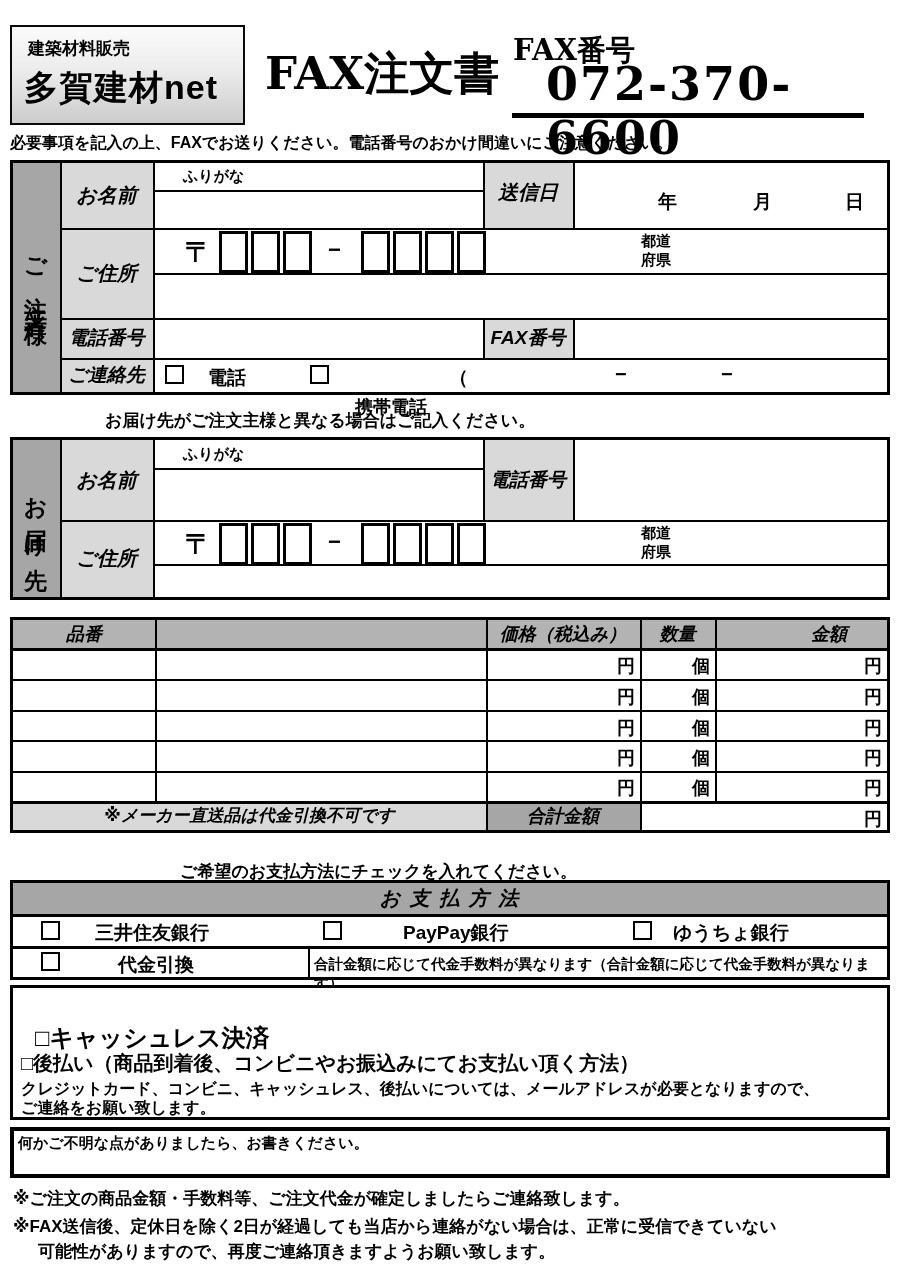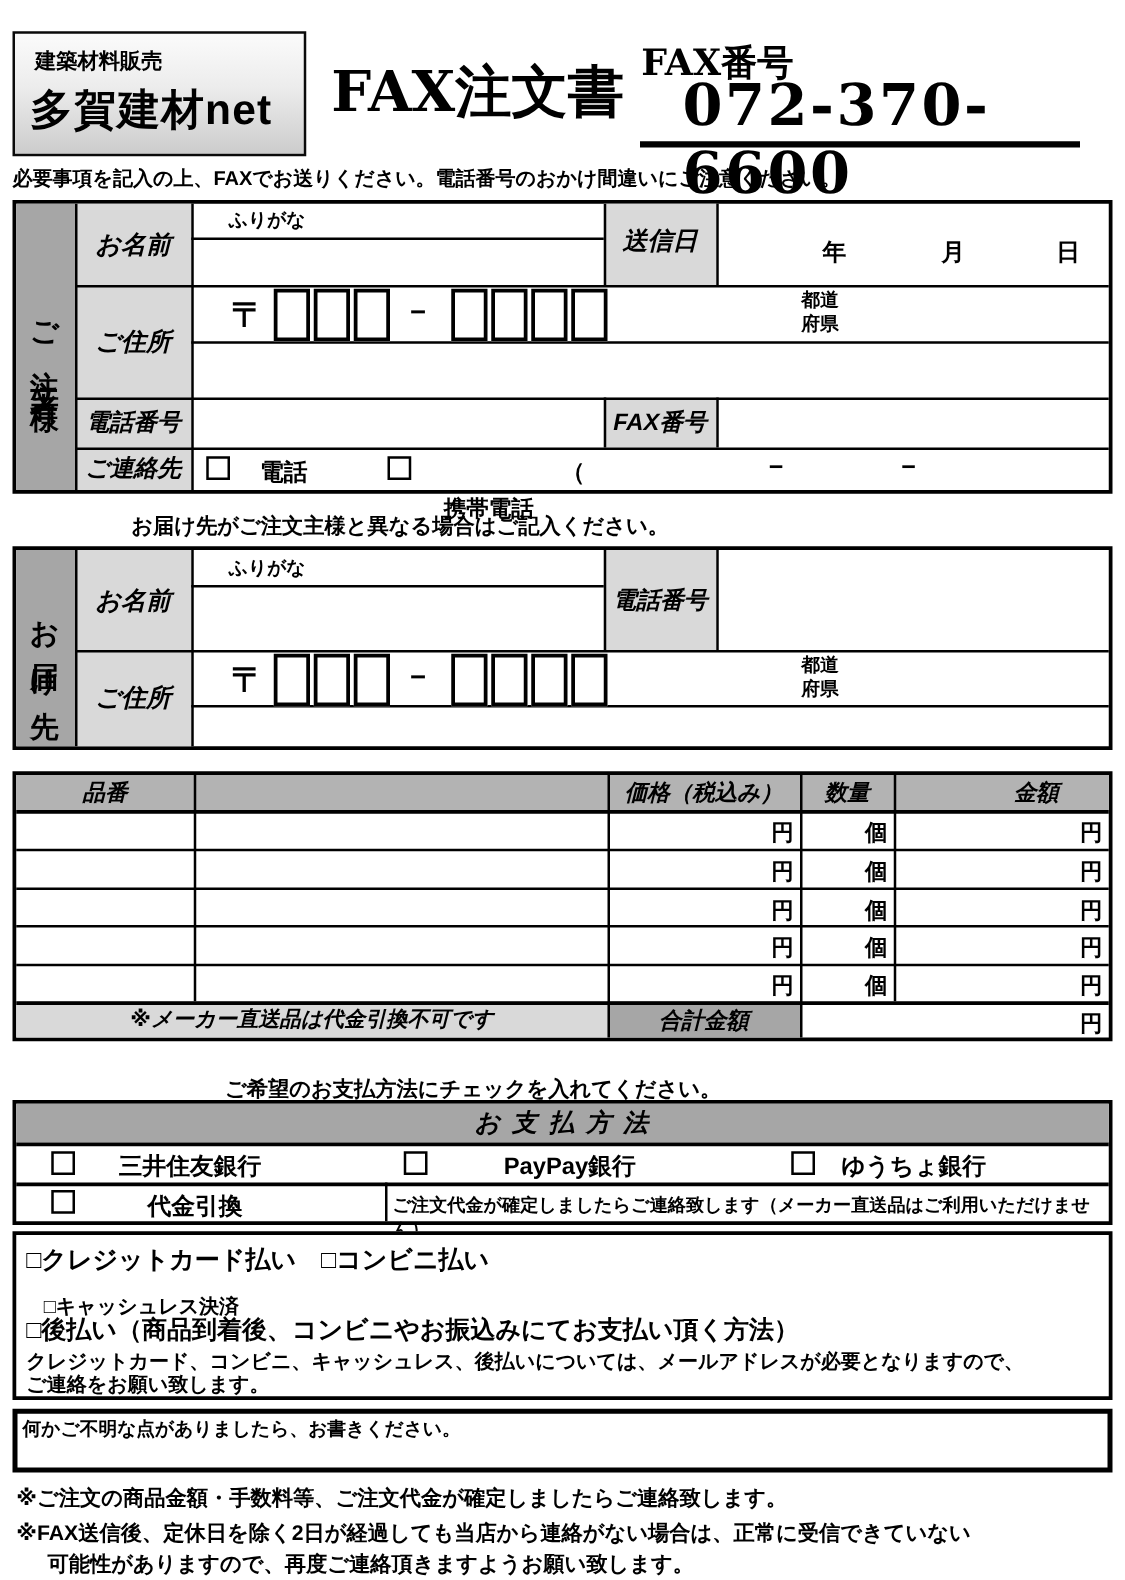--- a/index.html
+++ b/index.html
@@ -212,26 +212,25 @@
 
     <div class="chk" style="left:28px;top:38px;"></div>
     <div class="abs" style="left:82px;top:37px;font-size:19px;">三井住友銀行</div>
     <div class="chk" style="left:310px;top:38px;"></div>
     <div class="abs" style="left:348px;top:37px;font-size:19px;margin-left:42px;">PayPay銀行</div>
     <div class="chk" style="left:620px;top:38px;"></div>
     <div class="abs" style="left:660px;top:37px;font-size:19px;">ゆうちょ銀行</div>
 
     <div class="chk" style="left:28px;top:69px;"></div>
     <div class="abs" style="left:105px;top:69px;font-size:19px;">代金引換</div>
-    <div class="abs" style="left:301px;top:72px;font-size:14.5px;">ご注文代金が確定しましたらご連絡致します（メーカー直送品はご利用いただけません）</div>
+    <div class="abs" style="left:301px;top:72px;font-size:14.5px;">合計金額に応じて代金手数料が異なります（合計金額に応じて代金手数料が異なります）</div>
   </div>
 
   <div class="tbl" style="left:10px;top:985px;width:880px;height:135px;">
-    <div class="abs" style="left:8px;top:6px;font-size:20px;">□クレジットカード払い　□コンビニ払い</div>
-    <div class="abs" style="left:8px;top:47px;font-size:16px;padding-left:14px;">□キャッシュレス決済</div>
+    <div class="abs" style="left:8px;top:34px;font-size:24px;padding-left:14px;">□キャッシュレス決済</div>
     <div class="abs" style="left:8px;top:62px;font-size:20px;">□後払い（商品到着後、コンビニやお振込みにてお支払い頂く方法）</div>
     <div class="abs" style="left:8px;top:91px;font-size:16px;">クレジットカード、コンビニ、キャッシュレス、後払いについては、メールアドレスが必要となりますので、</div>
     <div class="abs" style="left:8px;top:110px;font-size:16px;">ご連絡をお願い致します。</div>
   </div>
 
   <div class="tbl" style="left:10px;top:1127px;width:880px;height:51px;border-width:4px;">
     <div class="abs" style="left:4px;top:3px;font-size:15px;">何かご不明な点がありましたら、お書きください。</div>
   </div>
 
   <div class="abs" style="left:13px;top:1187px;font-size:17px;">※ご注文の商品金額・手数料等、ご注文代金が確定しましたらご連絡致します。</div>

